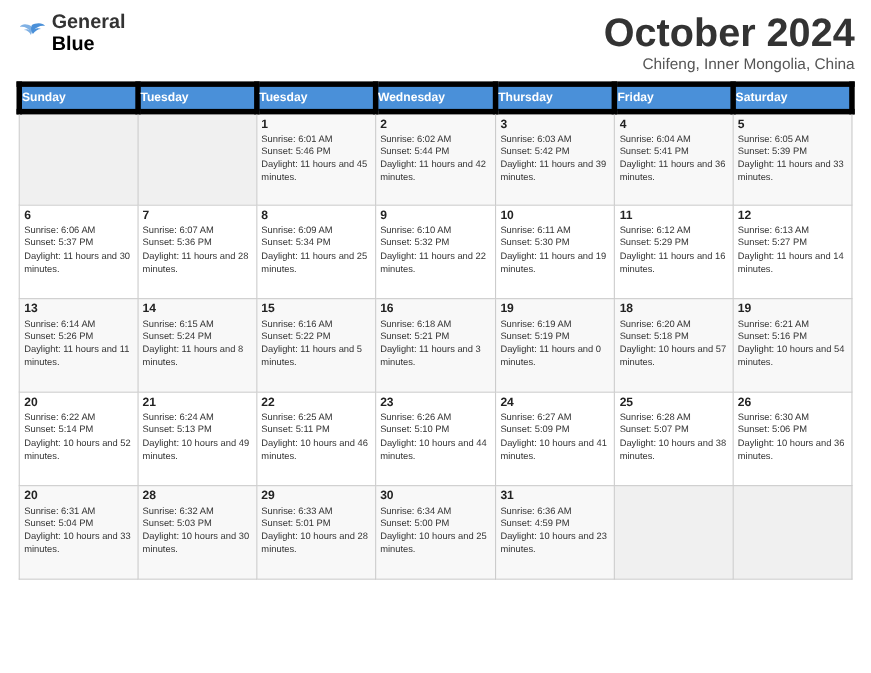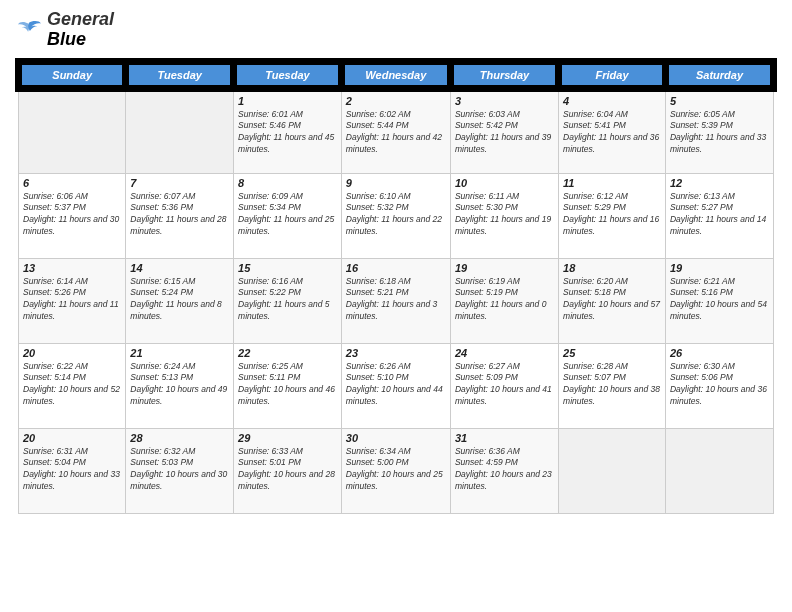--- a/index.html
+++ b/index.html
@@ -7,21 +7,20 @@
       width: 792px;
       height: 612px;
       background: #fff;
       font-family: Arial, sans-serif;
       overflow: hidden;
     }
     .page {
       width: 792px;
       height: 504px;
       padding: 10px 15px;
-      font-style: italic;
     }
     .header {
       display: flex;
       justify-content: space-between;
       align-items: flex-start;
       margin-bottom: 8px;
     }
     .logo {
       display: flex;
       align-items: center;
@@ -51,25 +50,25 @@
       color: #555;
     }
     .calendar {
       width: 100%;
       border-collapse: collapse;
       font-size: 9px;
     }
     .calendar th {
       background: #4a90d9;
       color: #fff;
-      text-align: center;
+      text-align: left;
       padding: 4px 0;
       font-size: 11px;
       font-weight: bold;
-      border: 7px solid #000000;
+      border: 5px solid #000000;
     }
     .calendar td {
       border: 1px solid #ccc;
       vertical-align: top;
       padding: 3px 4px;
       width: 113px;
       height: 85px;
       background: #fff;
     }
     .calendar tr:nth-child(odd) td {
@@ -101,20 +100,24 @@
   <div class="header">
     <div class="logo">
       <svg class="logo-bird" viewBox="0 0 30 24" xmlns="http://www.w3.org/2000/svg">
         <path d="M15 4 C18 2, 26 1, 28 5 C24 4, 20 6, 17 9 C19 7, 22 7, 24 8 C21 8, 18 10, 16 13 C15 11, 13 8, 15 4Z" fill="#4a90d9"></path>
         <path d="M14 5 C11 3, 5 2, 3 6 C7 5, 11 7, 13 10 C12 8, 9 8, 7 9 C10 9, 13 11, 14 14 C15 12, 16 8, 14 5Z" fill="#4a90d9" opacity="0.7"></path>
       </svg>
       <div class="logo-text">
         <div>General</div>
         <div style="color:#000000;">Blue</div>
       </div>
+    </div>
+    <div class="title-block">
+      <div class="month-title">October 2024</div>
+      <div class="subtitle">Chifeng, Inner Mongolia, China</div>
     </div>
   </div>
 
   <table class="calendar">
     <thead>
       <tr>
         <th>Sunday</th>
         <th>Tuesday</th>
         <th>Tuesday</th>
         <th>Wednesday</th>

